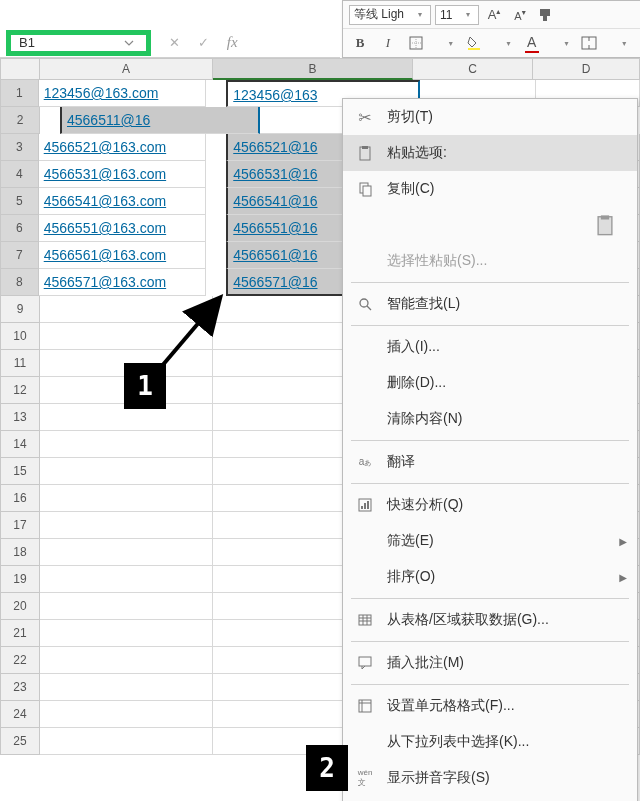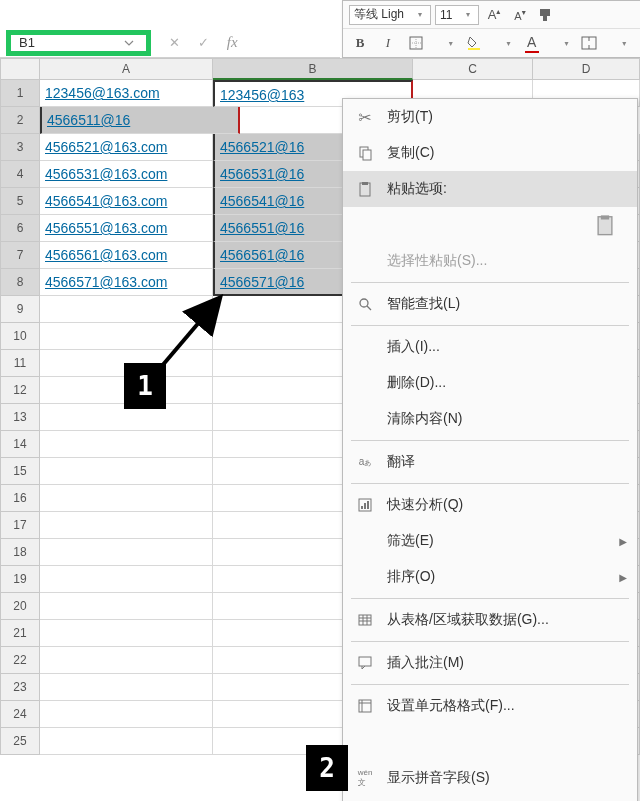--- a/index.html
+++ b/index.html
@@ -28,21 +28,21 @@
     .cell { height: 27px; border: 1px solid #d8d8d8; border-top: none; border-left: none; line-height: 26px; padding: 0 5px; font-size: 14px; overflow: hidden; white-space: nowrap; }
     .cell-a { width: 173px; }
     .cell-b { width: 200px; }
     .cell-c { width: 120px; }
     .cell-d { width: 107px; }
     .link { color: #0369a1; text-decoration: underline; }
     .selected { background: #c9c9c9; }
     .selected.first { background: #fff; }
     .sel-border-top { border-top: 2px solid #333; }
     .sel-border-left { border-left: 2px solid #333; }
-    .sel-border-right { border-right: 2px solid #b91c1c; }
+    .sel-border-right { border-right: 2px solid #0369a1; margin-left: 20px; }
     .sel-border-bottom { border-bottom: 2px solid #333; }
     
     
     .mini-toolbar { position: absolute; top: 0; left: 342px; width: 353px; height: 58px; background: #fafafa; border: 1px solid #bbb; box-shadow: 1px 1px 3px rgba(0,0,0,0.15); }
     .mt-row1 { height: 28px; display: flex; align-items: center; padding: 0 6px; gap: 4px; border-bottom: 1px solid #e0e0e0; }
     .mt-font { width: 82px; height: 20px; border: 1px solid #bbb; padding: 0 4px; font-size: 12px; display: flex; align-items: center; background: #fff; }
     .mt-size { width: 44px; height: 20px; border: 1px solid #bbb; padding: 0 4px; font-size: 12px; display: flex; align-items: center; background: #fff; }
     .mt-dd { width: 8px; margin-left: auto; font-size: 8px; color: #888; }
     .mt-btn { width: 22px; height: 22px; display: flex; align-items: center; justify-content: center; font-size: 13px; color: #555; }
     .mt-btn sup { font-size: 8px; }
@@ -334,37 +334,37 @@
         <div class="cell cell-d"></div>
       </div>
     </div>
 </div>
 
 <div class="ctx-menu">
   <div class="ctx-item">
     <span class="ctx-icon">✂</span>
     <span class="ctx-label">剪切(T)</span>
   </div>
+  <div class="ctx-item hover">
+    <span class="ctx-icon">
+      <svg width="16" height="16" viewBox="0 0 16 16">
+          <rect x="3" y="2" width="10" height="13" fill="none" stroke="#777"></rect>
+          <rect x="5" y="1" width="6" height="3" fill="#777"></rect>
+        </svg>
+    </span>
+    <span class="ctx-label">粘贴选项:</span>
+  </div>
   <div class="ctx-item">
     <span class="ctx-icon">
       <svg width="16" height="16" viewBox="0 0 16 16">
           <rect x="3" y="2" width="8" height="10" fill="none" stroke="#777"></rect>
           <rect x="6" y="5" width="8" height="10" fill="#fafafa" stroke="#777"></rect>
         </svg>
     </span>
     <span class="ctx-label">复制(C)</span>
-  </div>
-  <div class="ctx-item hover">
-    <span class="ctx-icon">
-      <svg width="16" height="16" viewBox="0 0 16 16">
-          <rect x="3" y="2" width="10" height="13" fill="none" stroke="#777"></rect>
-          <rect x="5" y="1" width="6" height="3" fill="#777"></rect>
-        </svg>
-    </span>
-    <span class="ctx-label">粘贴选项:</span>
   </div>
   <div class="ctx-item ctx-sub">
     <span class="ctx-icon">
       <svg width="22" height="22" viewBox="0 0 16 16">
           <rect x="3" y="2" width="10" height="13" fill="#ddd" stroke="#999"></rect>
           <rect x="5" y="1" width="6" height="3" fill="#999"></rect>
         </svg>
     </span>
   </div>
   <div class="ctx-item disabled ctx-sub">
@@ -449,20 +449,21 @@
       <svg width="16" height="16" viewBox="0 0 16 16">
           <rect x="2" y="2" width="12" height="12" fill="none" stroke="#777"></rect>
           <line x1="2" y1="5" x2="14" y2="5" stroke="#777"></line>
           <line x1="5" y1="2" x2="5" y2="14" stroke="#777"></line>
         </svg>
     </span>
     <span class="ctx-label">设置单元格格式(F)...</span>
   </div>
   <div class="ctx-item">
     <span class="ctx-icon"></span>
+    <span class="ctx-label">从下拉列表中选择(K)...</span>
   </div>
   <div class="ctx-item">
     <span class="ctx-icon" style="font-size:8px">wén<br>文</span>
     <span class="ctx-label">显示拼音字段(S)</span>
   </div>
   <div class="ctx-item">
     
     
   </div>
 </div>

